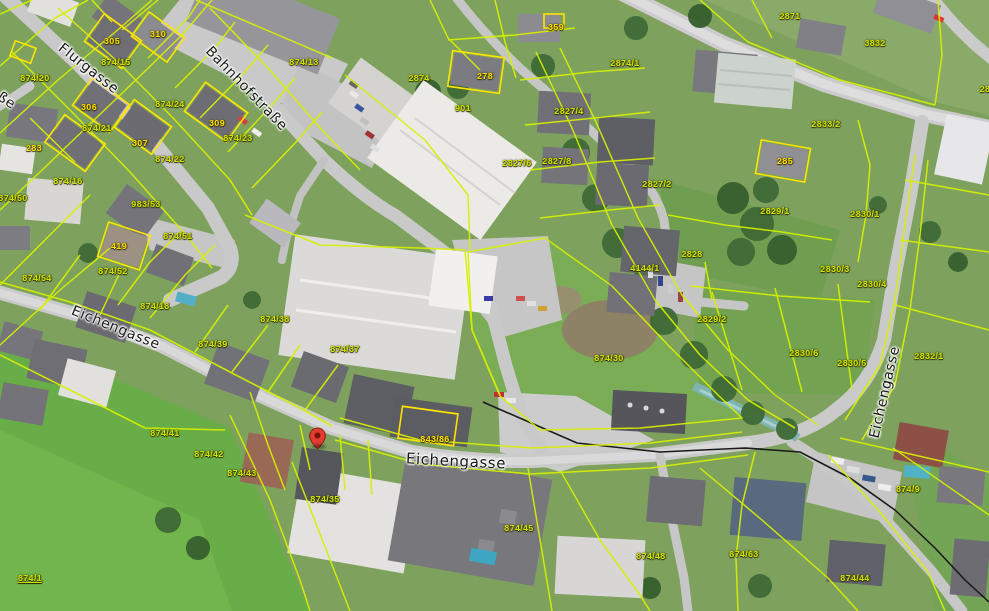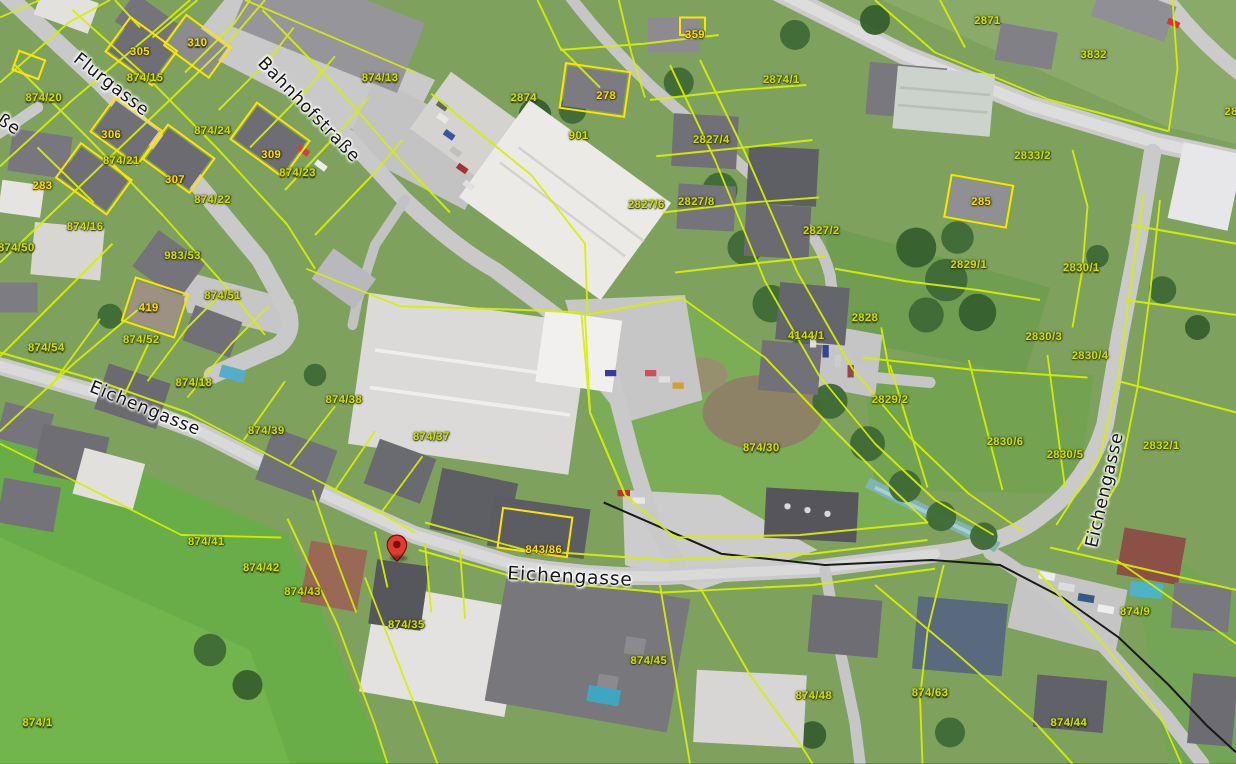--- a/index.html
+++ b/index.html
@@ -323,21 +323,21 @@
       <div class="plabel" style="left: 561px; top: 358px; transform: translate(-50%, -50%); margin-left: 48px;">874/30</div>
       <div class="plabel" style="left: 165px; top: 433px; transform: translate(-50%, -50%);">874/41</div>
       <div class="plabel" style="left: 209px; top: 454px; transform: translate(-50%, -50%);">874/42</div>
       <div class="plabel" style="left: 242px; top: 473px; transform: translate(-50%, -50%);">874/43</div>
       <div class="plabel" style="left: 325px; top: 499px; transform: translate(-50%, -50%);">874/35</div>
       <div class="plabel" style="left: 519px; top: 528px; transform: translate(-50%, -50%);">874/45</div>
       <div class="plabel" style="left: 651px; top: 556px; transform: translate(-50%, -50%);">874/48</div>
       <div class="plabel" style="left: 744px; top: 554px; transform: translate(-50%, -50%);">874/63</div>
       <div class="plabel" style="left: 855px; top: 578px; transform: translate(-50%, -50%);">874/44</div>
       <div class="plabel" style="left: 908px; top: 489px; transform: translate(-50%, -50%);">874/9</div>
-      <div class="plabel" style="left: 30px; top: 578px; transform: translate(-50%, -50%);">874/1</div>
+      <div class="plabel" style="left: 30px; top: 578px; transform: translate(-50%, -50%); text-decoration: underline;">874/1</div>
       <div class="plabel" style="left: 463px; top: 108px; transform: translate(-50%, -50%);">901</div>
       <div class="plabel" style="left: 419px; top: 78px; transform: translate(-50%, -50%);">2874</div>
       <div class="plabel" style="left: 517px; top: 131px; transform: translate(-50%, -50%); margin-top: 32px;">2827/6</div>
       <div class="plabel" style="left: 569px; top: 111px; transform: translate(-50%, -50%);">2827/4</div>
       <div class="plabel" style="left: 557px; top: 161px; transform: translate(-50%, -50%);">2827/8</div>
       <div class="plabel" style="left: 657px; top: 184px; transform: translate(-50%, -50%);">2827/2</div>
       <div class="plabel" style="left: 645px; top: 268px; transform: translate(-50%, -50%);">4144/1</div>
       <div class="plabel" style="left: 692px; top: 254px; transform: translate(-50%, -50%);">2828</div>
       <div class="plabel" style="left: 775px; top: 211px; transform: translate(-50%, -50%);">2829/1</div>
       <div class="plabel" style="left: 712px; top: 319px; transform: translate(-50%, -50%);">2829/2</div>

